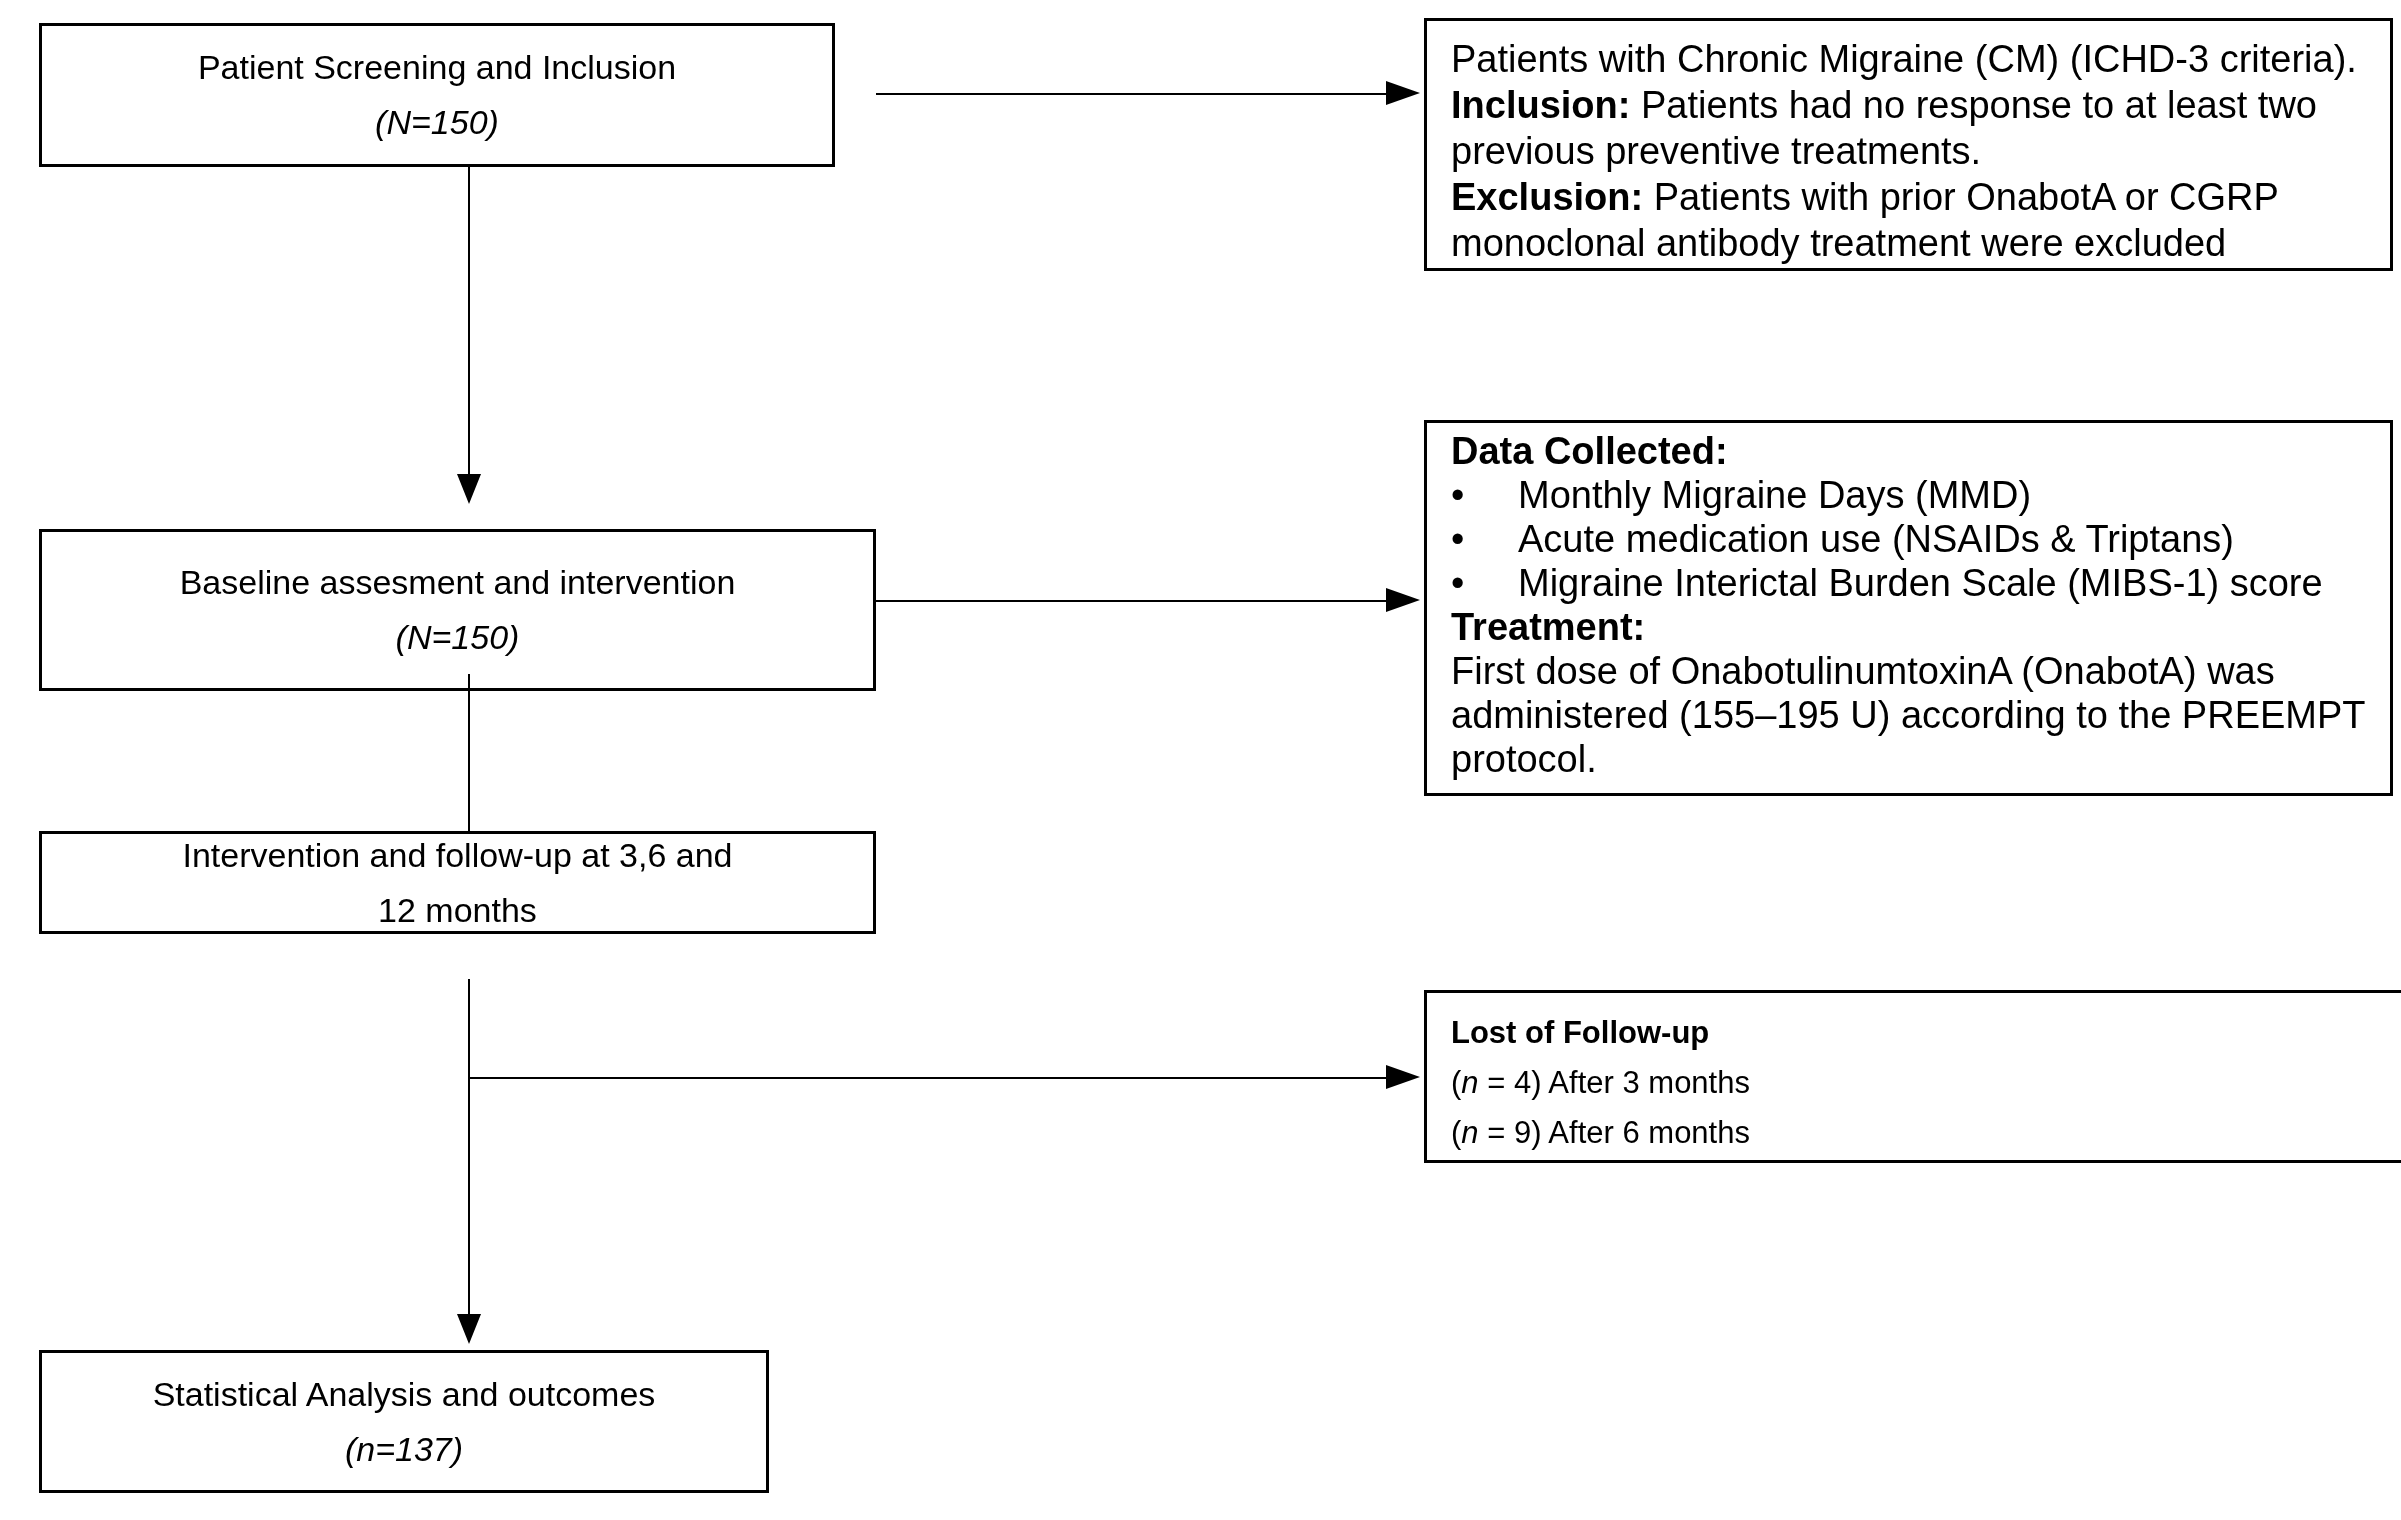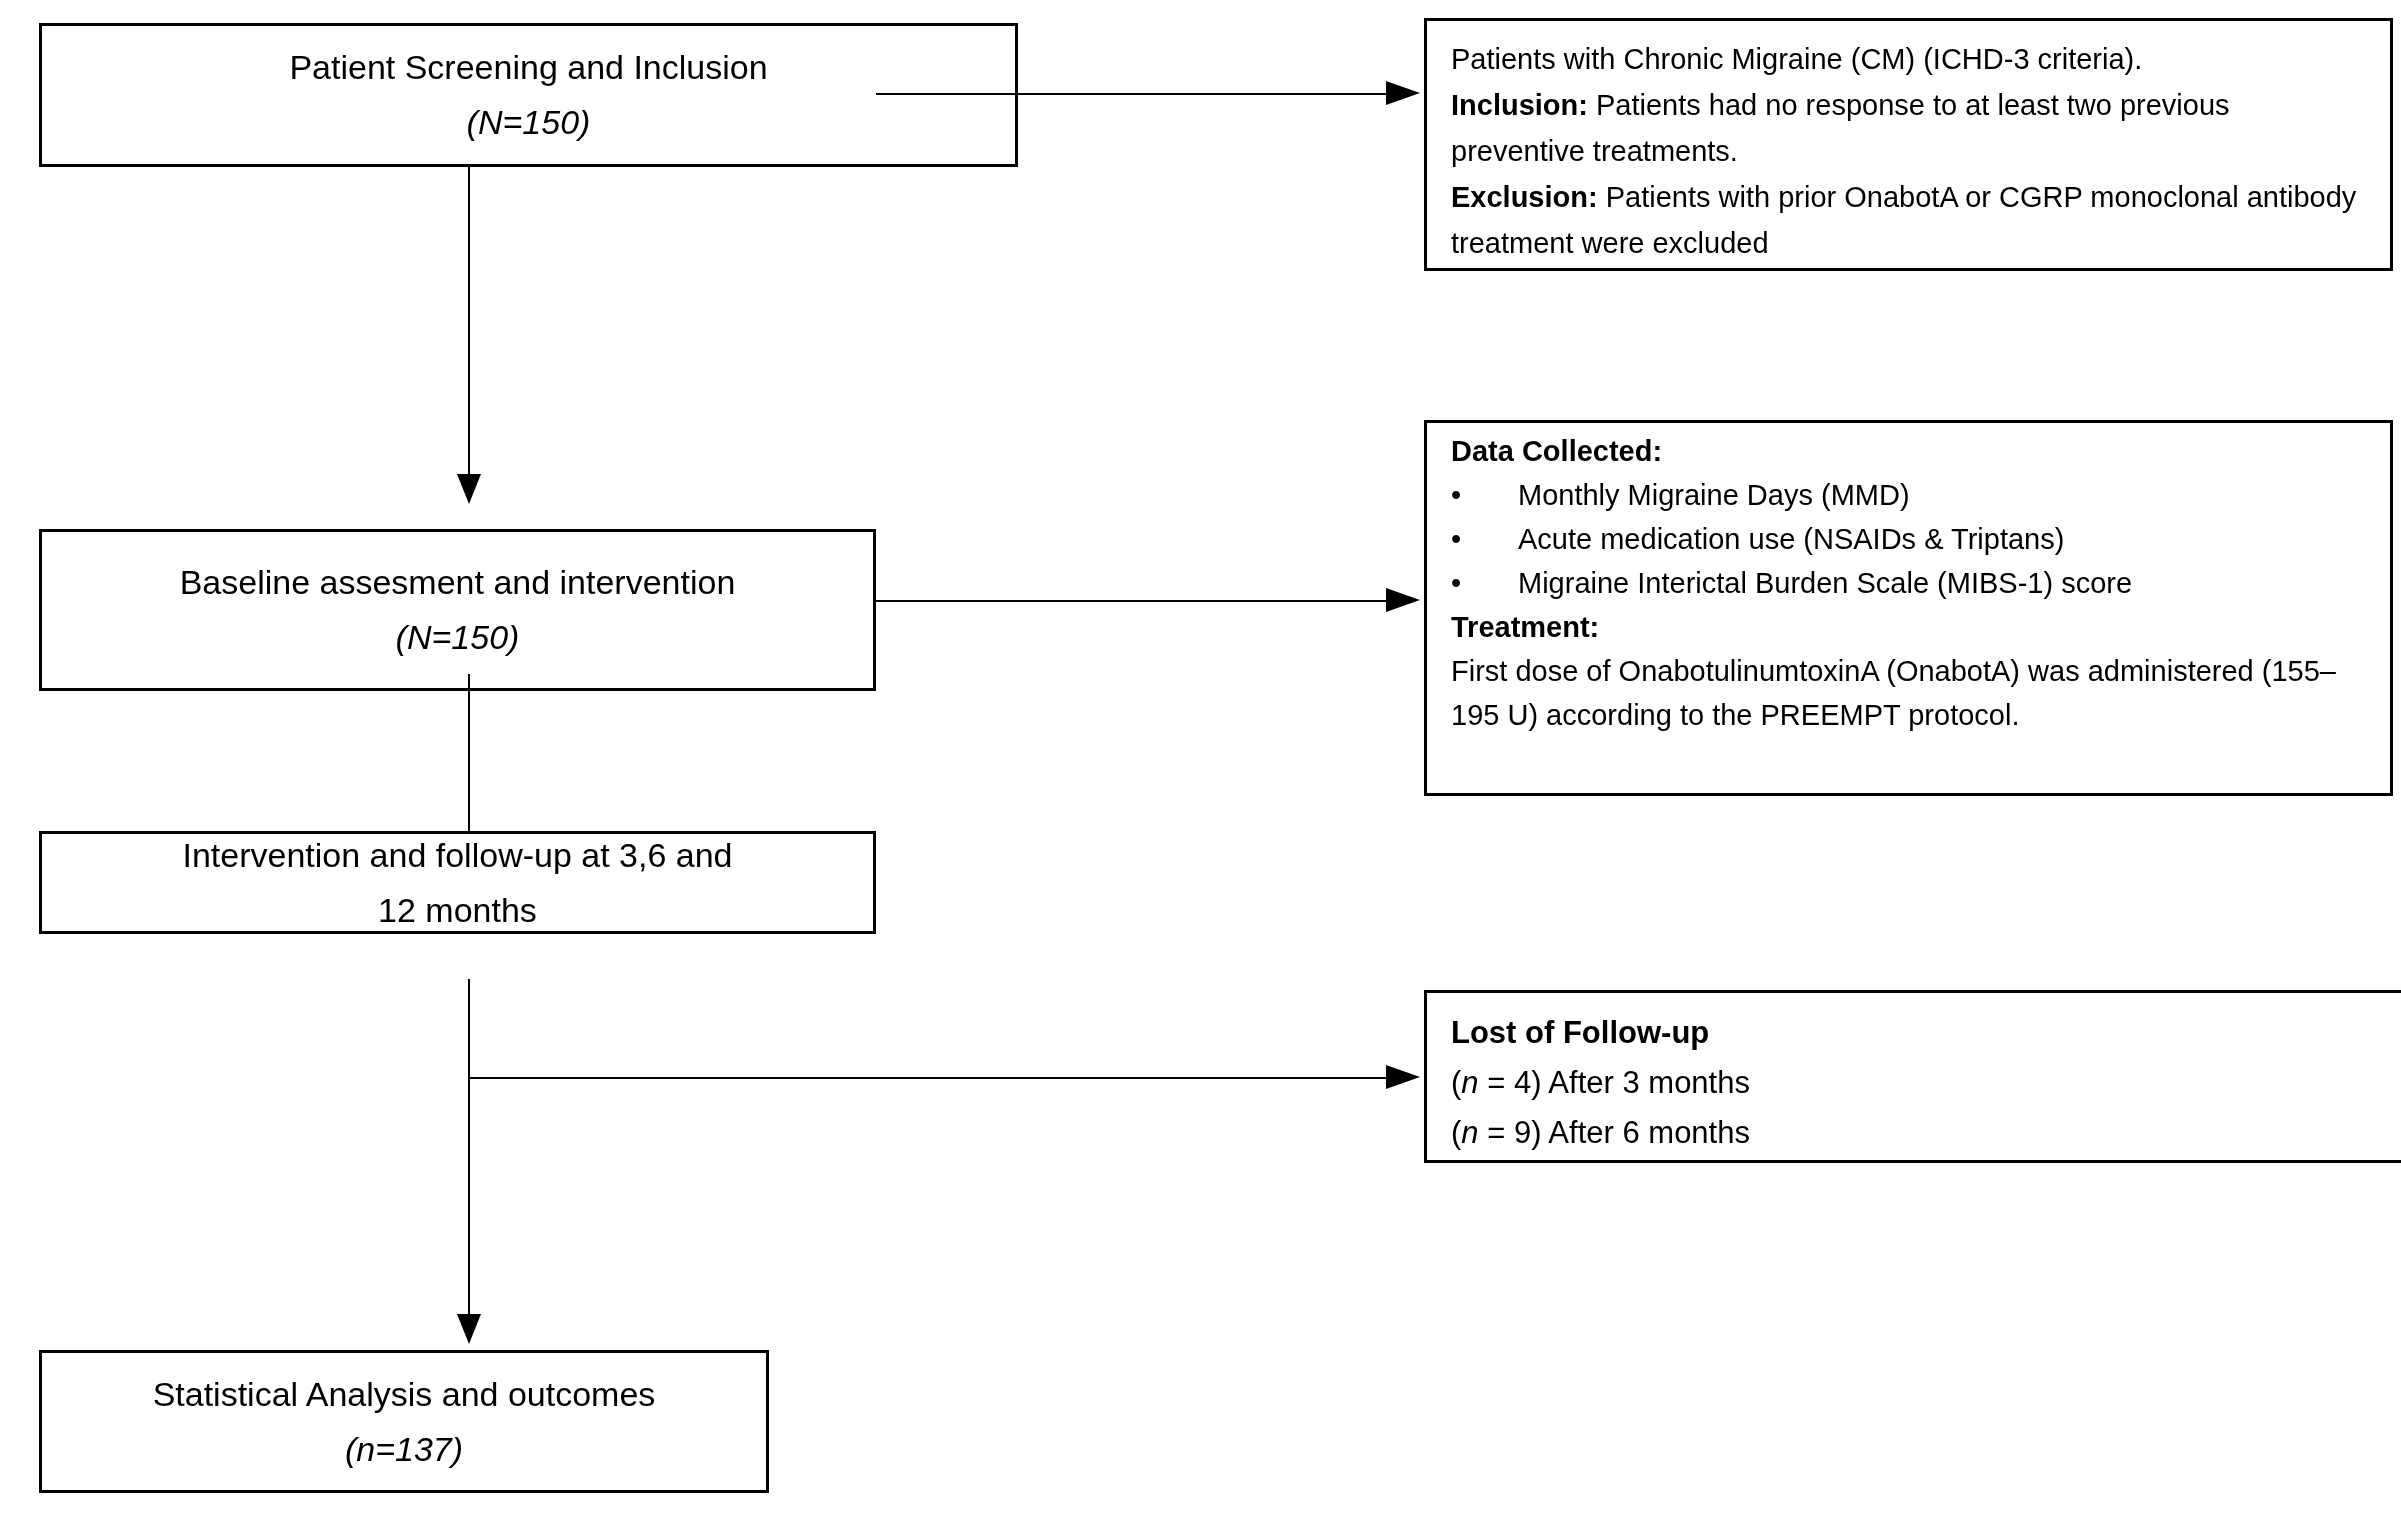--- a/index.html
+++ b/index.html
@@ -12,25 +12,25 @@
   .canvas { position: absolute; inset: 0; background: #fff; }
 
   
   .box {
     position: absolute; background: #fff; border: 3px solid #000;
   }
   .box-left {
     display: flex; flex-direction: column; justify-content: center; align-items: center;
     text-align: center; font-size: 34px; line-height: 55px;
   }
-  .box-right { font-size: 29px; }
+  .box-right { font-size: 38px; }
   .italic { font-style: italic; }
   b, .bold { font-weight: 700; }
 
-  #box-screening { left: 39px;  top: 22.6px;   width: 979px; height: 144px; }
+  #box-screening { left: 39px;  top: 22.6px;   width: 796px; height: 144px; }
   #box-baseline  { left: 39px;  top: 529px;  width: 837px; height: 162px; }
   #box-followup  { left: 39px;  top: 831px; width: 837px; height: 103px; }
   #box-analysis  { left: 39px;  top: 1350px; width: 730px; height: 143px; }
 
   #box-criteria  { left: 1424px; top: 18px;   width: 969px; height: 253px;
                    padding: 15.4px 24px; line-height: 46px; }
   #box-data      { left: 1424px; top: 420px;  width: 969px; height: 376px;
                    padding: 6px 24px; line-height: 44px; }
   #box-lost      { left: 1424px; top: 990px; width: 1114px; height: 173px;
                    padding: 15.4px 24px; font-size: 31px; line-height: 50px; }

